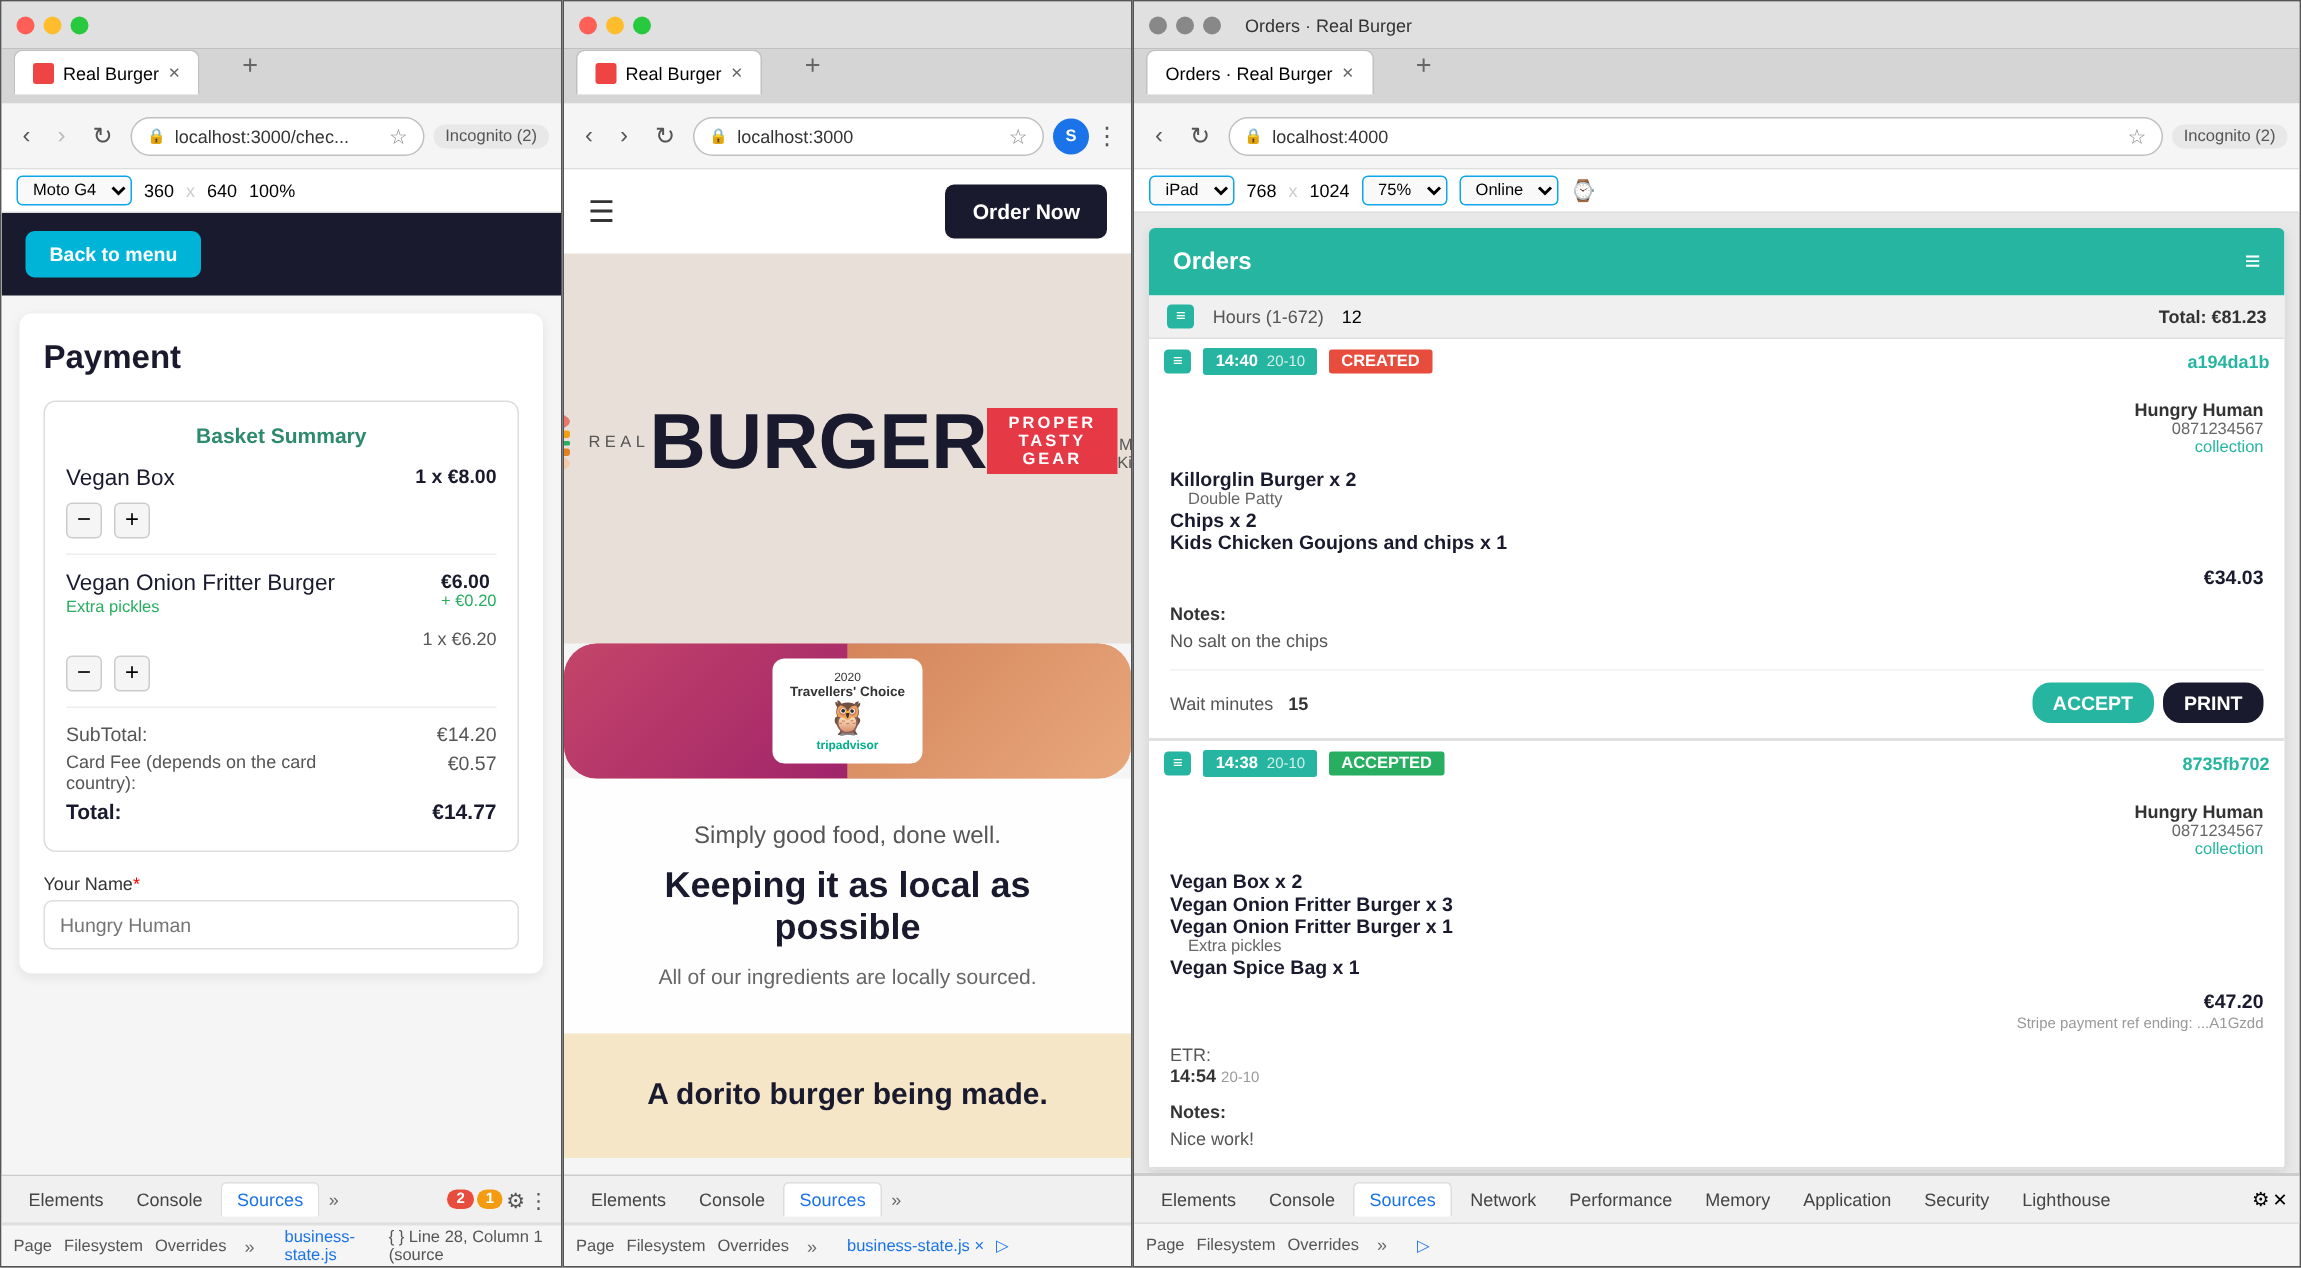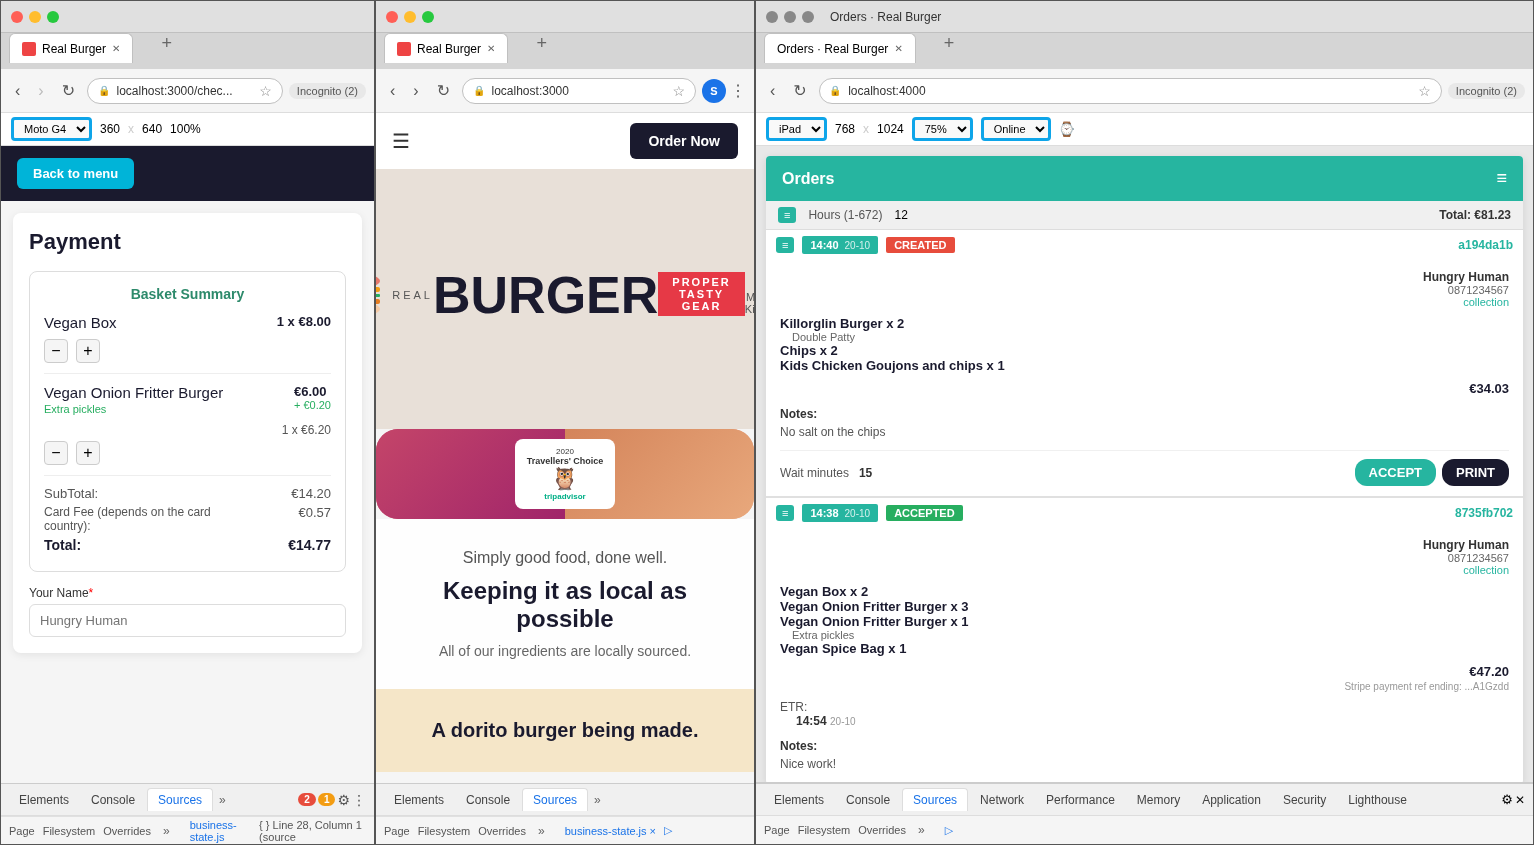--- a/index.html
+++ b/index.html
@@ -107,21 +107,21 @@
       display: flex;
       align-items: center;
       background: #fff;
       border-bottom: 1px solid #ddd;
       padding: 4px 10px;
       font-size: 12px;
       gap: 8px;
     }
 
     .device-select {
-      border: 3px solid #0ea5e9;
+      border: 1px solid #0ea5e9;
       border-radius: 4px;
       padding: 2px 6px;
       font-size: 11px;
       background: #f9f9f9;
       cursor: pointer;
     }
 
     .separator { color: #ccc; }
 
     
@@ -463,21 +463,21 @@
 
     .btn-accept { background: #26b5a0; color: white; }
     .btn-print { background: #1a1a2e; color: white; }
 
     .etr-row {
       font-size: 12px;
       color: #555;
       margin-top: 8px;
     }
 
-    .etr-time { font-weight: 700; color: #333; margin-left: 16px; }
+    .etr-time { font-weight: 700; color: #333; }
     .etr-table { font-size: 10px; color: #999; }
 
     .devtools-tabs-row {
       display: flex;
       align-items: center;
       background: #f0f0f0;
       border-bottom: 1px solid #ddd;
       padding: 0 8px;
       height: 32px;
       gap: 2px;

